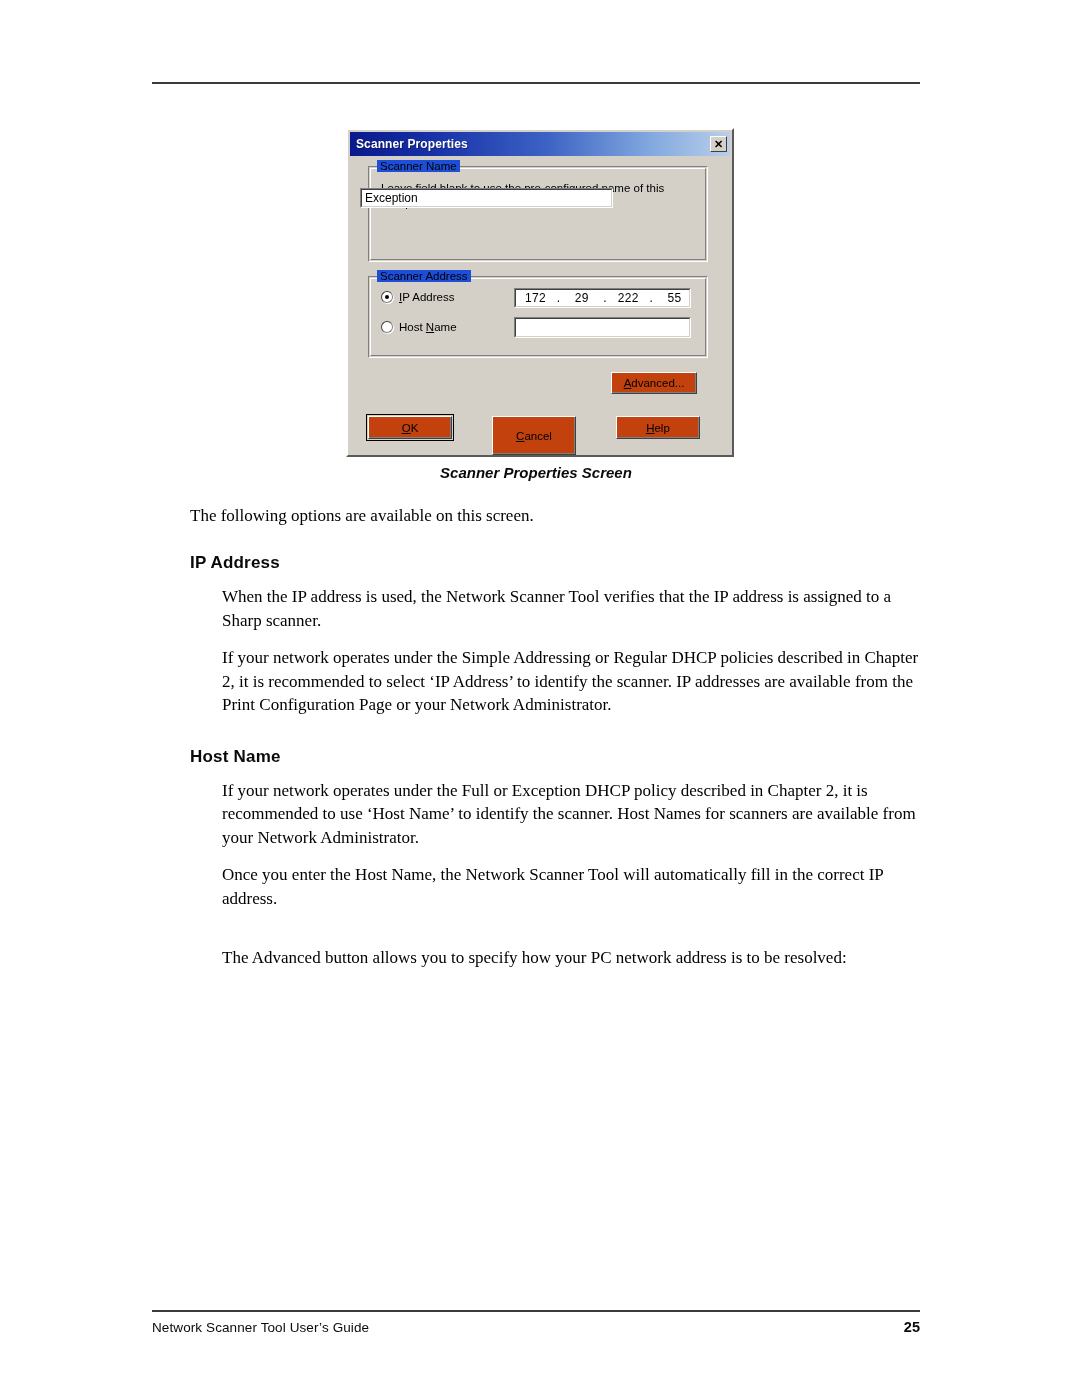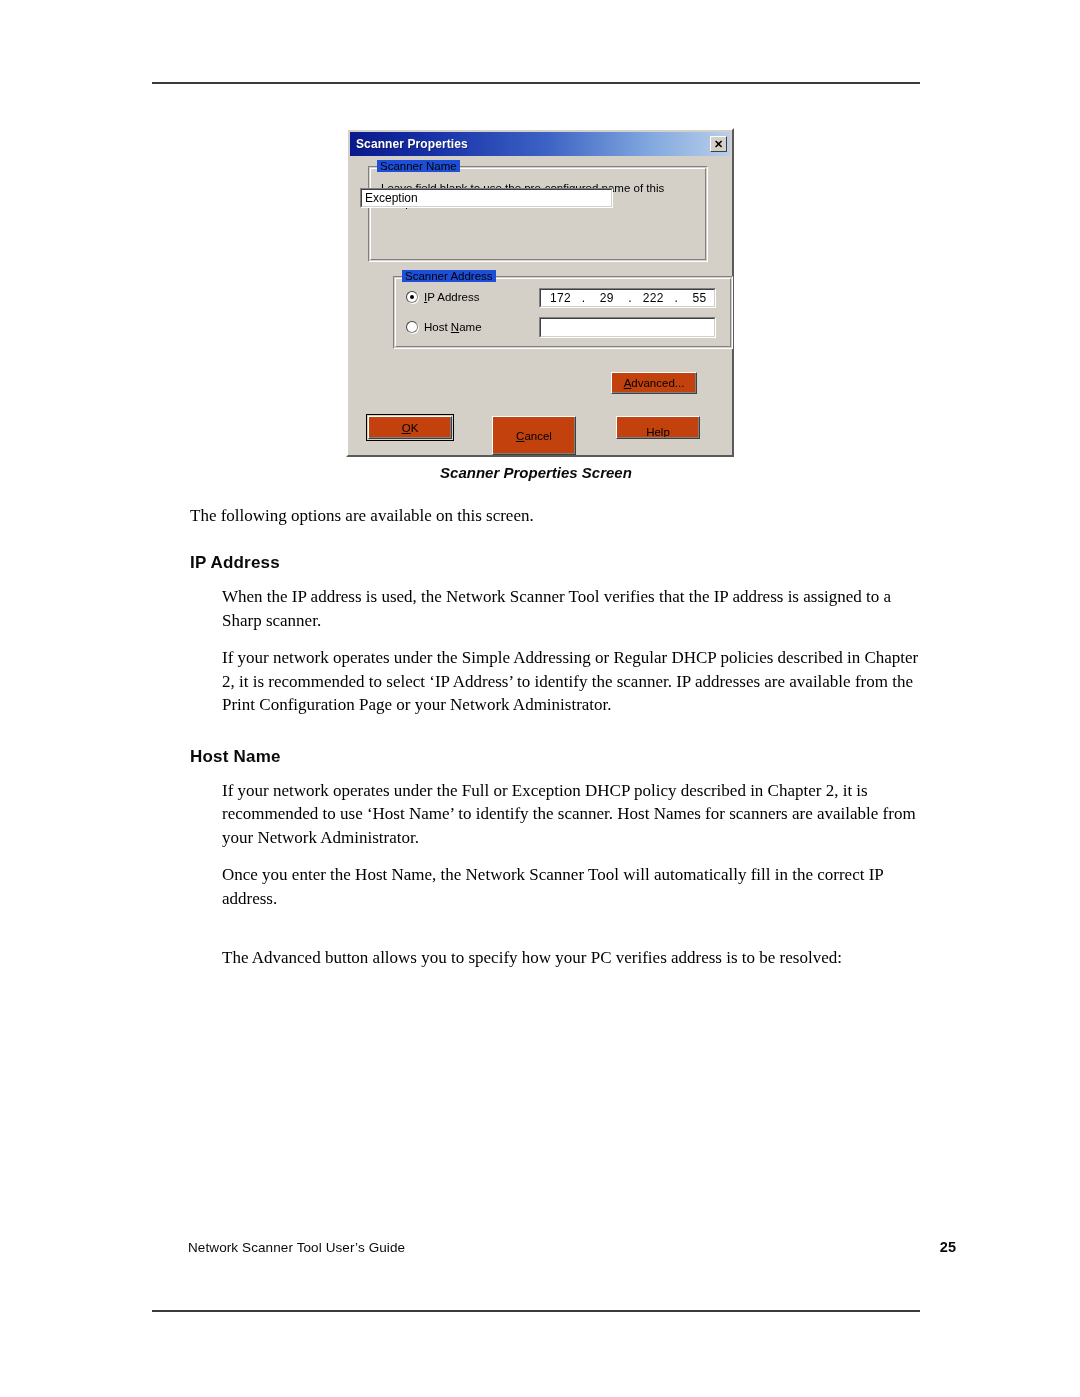--- a/index.html
+++ b/index.html
@@ -31,30 +31,29 @@
     top: 1310px;
     width: 768px;
     height: 2px;
     background: #3b3b3b;
   }
 
   
   .footer {
     position: absolute;
     left: 152px;
-    top: 1236px;
+    top: 1316px;
     width: 768px;
     height: 22px;
     font-family: "Liberation Sans", sans-serif;
     font-size: 13.5px;
     color: #0a0a0a;
     display: flex;
     align-items: center;
     justify-content: space-between;
-    margin-left: 36px;
   }
   .footer-title { letter-spacing: 0.1px; }
   .footer-page { font-weight: bold; font-size: 14.5px; }
 
   
   .dialog {
     position: absolute;
     left: 346px;
     top: 128px;
     width: 388px;
@@ -132,21 +131,21 @@
     top: -7px;
     left: 8px;
     background: #1d4ed8;
     padding: 0 3px;
     font-size: 11.5px;
     color: #000;
     z-index: 2;
   }
 
   #grp-name { left: 20px; top: 36px; width: 340px; height: 96px; }
-  #grp-addr { left: 20px; top: 146px; width: 340px; height: 73px; margin-left: 25px; }
+  #grp-addr { left: 20px; top: 146px; width: 340px; height: 82px; }
 
   .group-help {
     position: absolute;
     left: 12px;
     top: 14px;
     width: 316px;
     font-size: 11.5px;
     line-height: 14.5px;
     color: #000;
     z-index: 3;
@@ -253,21 +252,21 @@
     pointer-events: none;
   }
   .btn u { text-decoration: underline; }
   .btn.default {
     outline: 1px solid #000;
     outline-offset: 1px;
   }
   #btn-advanced { left: 263px; top: 242px; width: 86px; height: 22px; }
   #btn-ok       { left: 20px;  top: 286px; width: 84px; height: 23px; }
   #btn-cancel   { left: 144px; top: 286px; width: 84px; height: 39px; }
-  #btn-help     { left: 268px; top: 286px; width: 84px; height: 23px; align-items: flex-end; }
+  #btn-help     { left: 268px; top: 286px; width: 84px; height: 23px; }
 
   
   .figure-caption {
     position: absolute;
     left: 152px;
     top: 464px;
     width: 768px;
     text-align: center;
     font-family: "Liberation Sans", sans-serif;
     font-style: italic;
@@ -387,21 +386,21 @@
     <p>If your network operates under the Simple Addressing or Regular DHCP policies described in Chapter 2, it is recommended to select ‘IP Address’ to identify the scanner. IP addresses are available from the Print Configuration Page or your Network Administrator.</p>
   </div>
 
   <h2 class="section-head">Host Name</h2>
   <div class="section-body gap-after-host">
     <p>If your network operates under the Full or Exception DHCP policy described in Chapter 2, it is recommended to use ‘Host Name’ to identify the scanner. Host Names for scanners are available from your Network Administrator.</p>
     <p>Once you enter the Host Name, the Network Scanner Tool will automatically fill in the correct IP address.</p>
   </div>
 
   <div class="section-body">
-    <p>The Advanced button allows you to specify how your PC verifies address is to be resolved:</p>
+    <p>The Advanced button allows you to specify how your PC network address is to be resolved:</p>
   </div>
 </div>
 
 <div class="bottom-rule"></div>
 <div class="footer">
   <span class="footer-title">Network Scanner Tool User’s Guide</span>
   <span class="footer-page">25</span>
 </div>
 
 </body></html>

